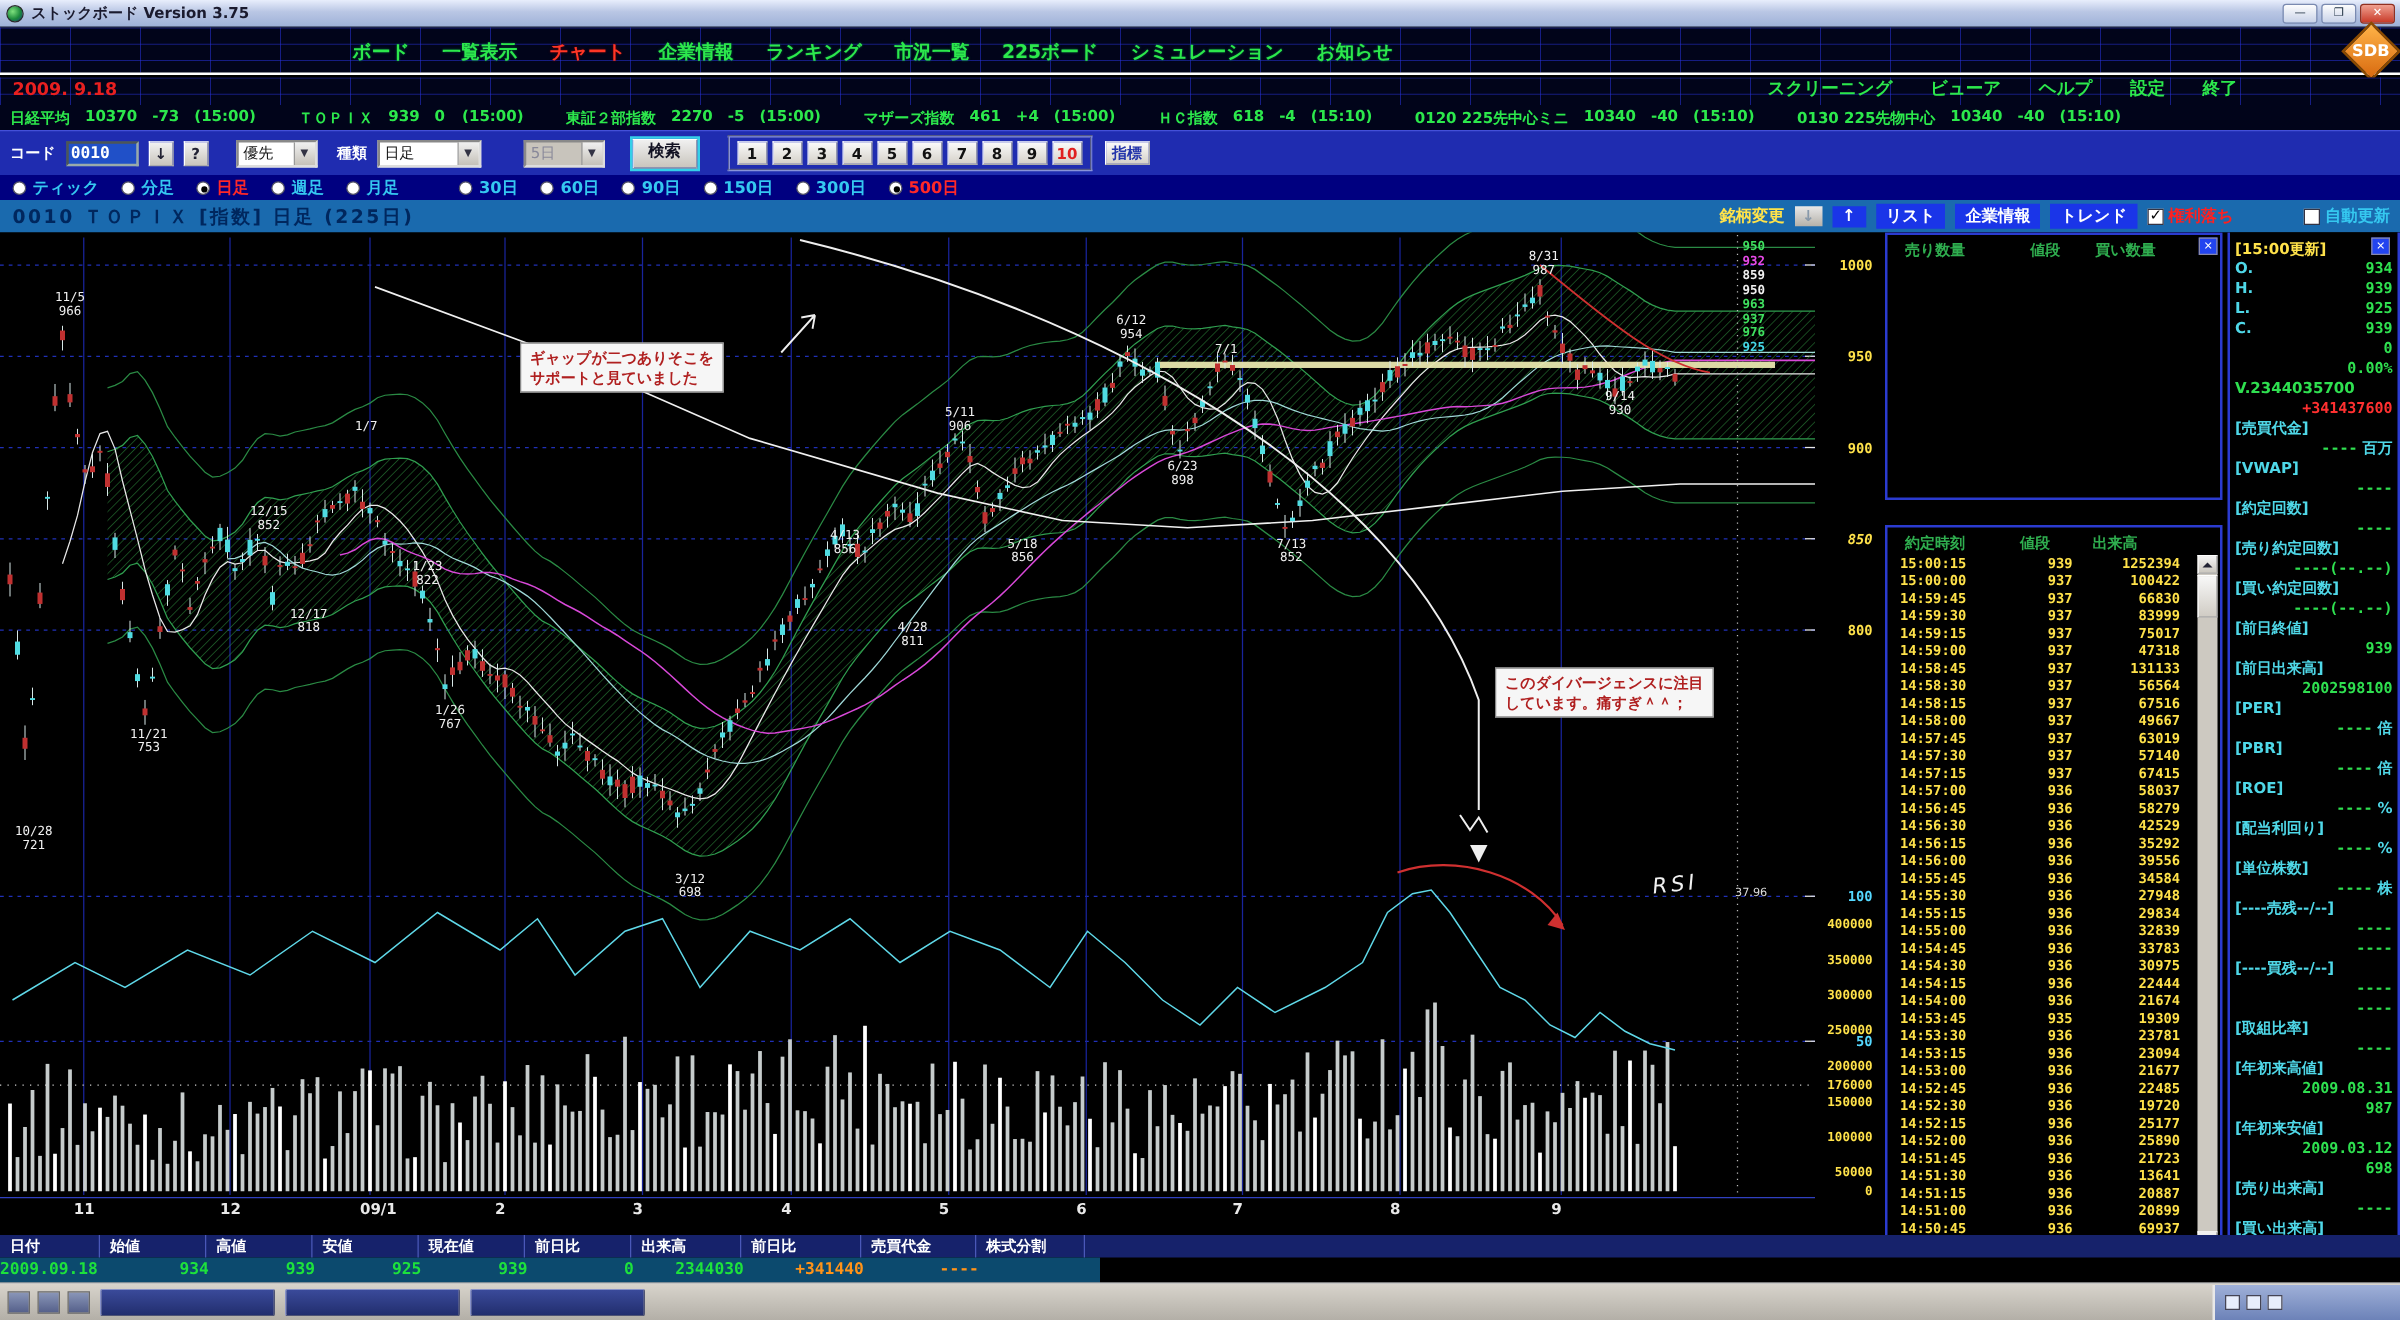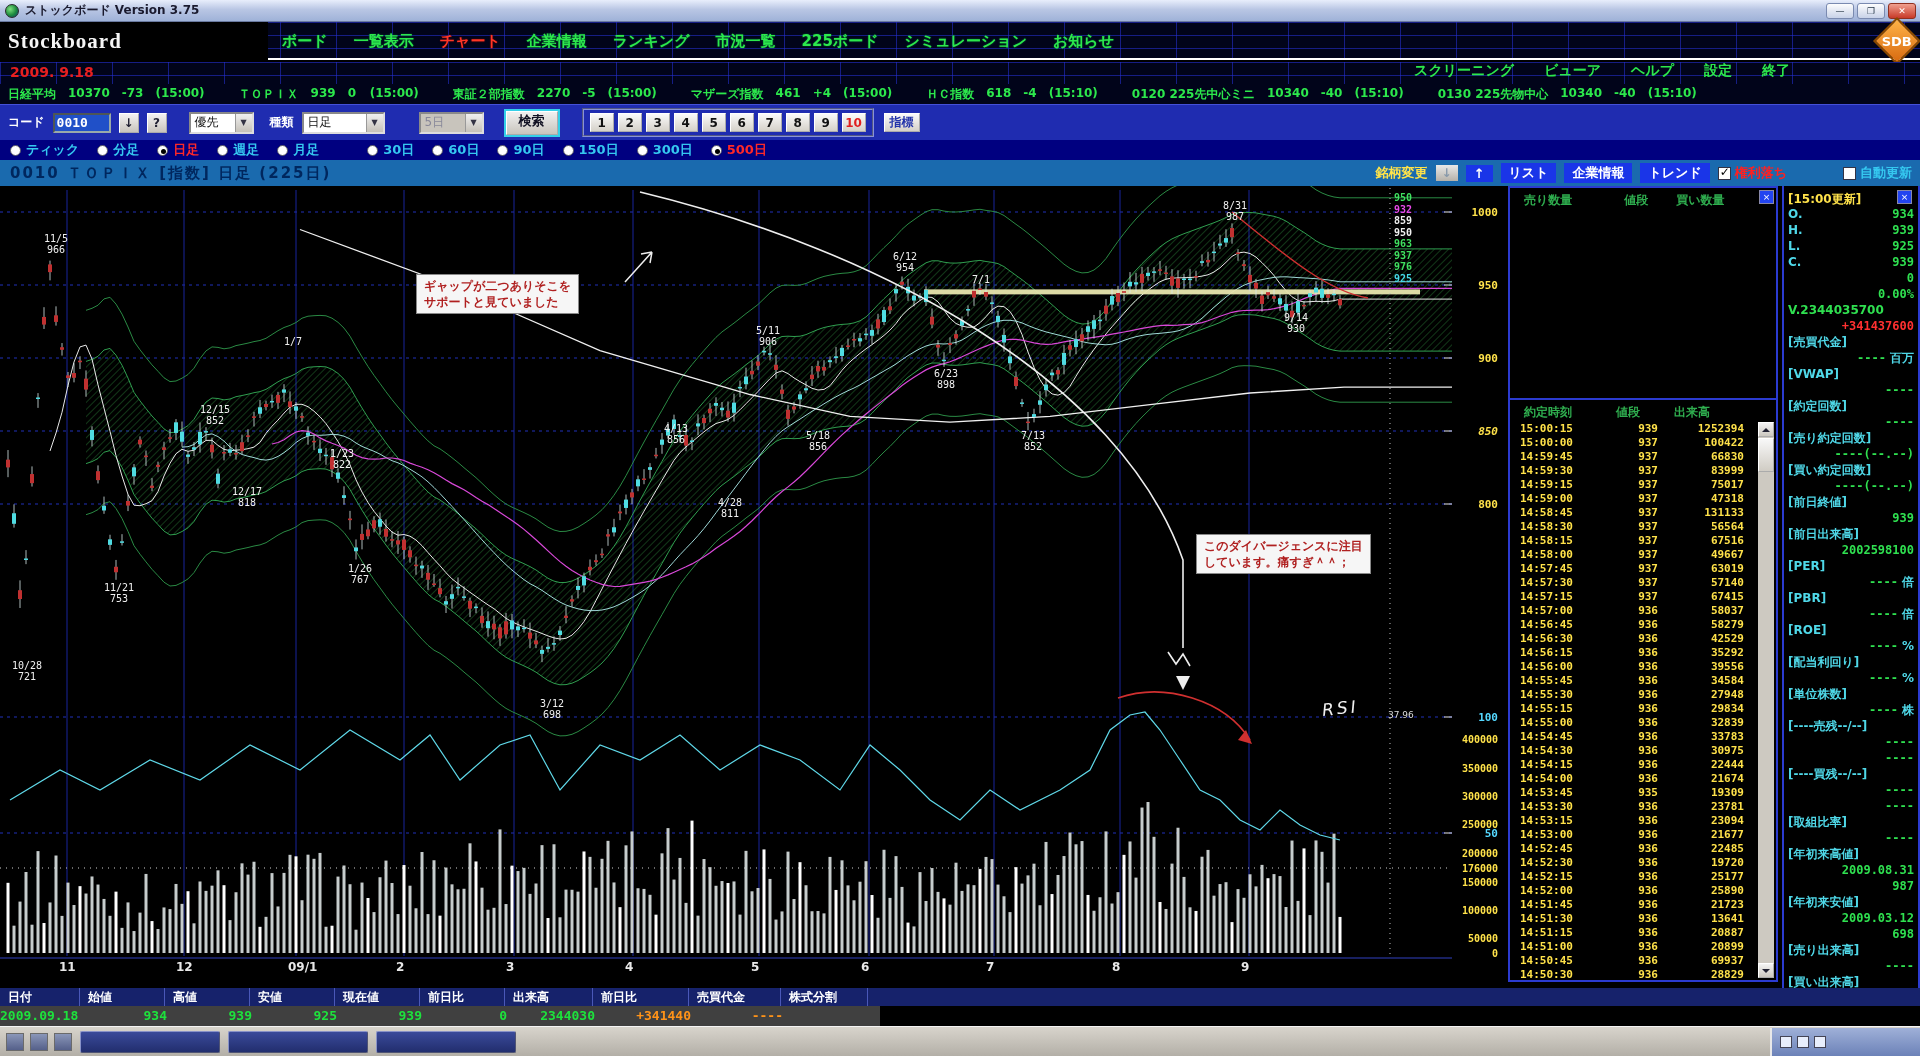--- a/index.html
+++ b/index.html
@@ -99,21 +99,21 @@
   .lastv{position:absolute;left:1394px;font-size:10px;font-weight:bold;line-height:11px;
     font-family:"DejaVu Sans Mono",monospace;}
   .anno{position:absolute;background:#f6f6f6;border:1px solid #888;color:#b02020;
     font-size:12px;font-weight:bold;line-height:16px;padding:3px 7px;white-space:nowrap;}
   #rsilabel{position:absolute;left:1322px;top:512px;color:#f0f0f0;font-size:17px;
     font-style:italic;transform:rotate(-6deg);letter-spacing:3px;}
   #rsival{position:absolute;left:1388px;top:524px;color:#ddd;font-size:9px;}
   
   .rpanel{position:absolute;background:#000;border:2px solid #2b3bd0;}
   #quotepanel{left:1508px;top:0;width:270px;height:214px;}
-  #tapepanel{left:1508px;top:212px;width:270px;height:584px;}
+  #tapepanel{left:1508px;top:234px;width:270px;height:584px;}
   .phead{display:flex;color:#2fae4f;font-size:12px;font-weight:bold;padding-top:4px;}
   .xbtn{position:absolute;right:2px;top:2px;width:15px;height:14px;background:#2244f0;color:#fff;
     font-size:9px;display:flex;align-items:center;justify-content:center;border:1px solid #88a;cursor:pointer;}
   #tapebody{position:absolute;left:0;top:22px;bottom:2px;width:248px;overflow:hidden;}
   .trow{display:flex;color:#ffe24a;font-size:11px;font-weight:bold;height:14px;line-height:14px;
     font-family:"DejaVu Sans Mono",monospace;}
   .trow .tt{width:86px;padding-left:10px;}
   .trow .tp{width:62px;text-align:right;}
   .trow .tv{width:86px;text-align:right;}
   #tscroll{position:absolute;right:2px;top:22px;bottom:2px;width:16px;background:#cdc9c1;}
@@ -132,21 +132,21 @@
   .il .lab{color:#4fd8e8;font-family:"DejaVu Sans","Liberation Sans",sans-serif;font-size:12px;}
   .il .lab.green{color:#2fe050;}
   .il .val{margin-left:auto;color:#2fe050;}
   .il .val.red{color:#ff3030;}
   .il .unit{color:#4fd8e8;margin-left:4px;font-family:"DejaVu Sans",sans-serif;}
   
   #btable{position:absolute;left:0;top:988px;width:1920px;height:38px;background:#000;}
   #bhead{display:flex;height:18px;background:#16226b;}
   .bh{color:#fff;font-size:12px;font-weight:bold;line-height:18px;padding-left:8px;
     border-right:1px solid #4a58b8;}
-  #bvals{display:flex;height:20px;background:#404040;width:880px;}
+  #bvals{display:flex;height:20px;background:#0c4a6e;width:880px;}
   .bv{font-size:13px;font-weight:bold;line-height:20px;text-align:right;padding-right:10px;
     font-family:"DejaVu Sans Mono",monospace;}
   .bv.g{color:#1de23c;} .bv.o{color:#ff9318;}
   
   #taskbar{position:absolute;left:0;top:1026px;width:1920px;height:30px;
     background:linear-gradient(#d8d4cc,#b3afa7);border-top:1px solid #f5f5f5;display:flex;align-items:center;}
   .qicon{width:18px;height:18px;margin-left:6px;background:linear-gradient(#8a96b8,#55608a);border:1px solid #6a6a6a;}
   .wbtn{width:140px;height:22px;margin-left:8px;background:linear-gradient(#3a4a9a,#222e6e);
     border:1px outset #8892c8;border-radius:2px;}
   #tray{position:absolute;right:0;top:1px;height:28px;width:150px;
@@ -160,21 +160,20 @@
   <div id="titleicon"></div>
   <div id="titletext">ストックボード Version 3.75</div>
   <div id="wincontrols">
     <div class="winbtn">—</div>
     <div class="winbtn">❐</div>
     <div class="winbtn close">✕</div>
   </div>
 </div>
 
 <div id="menubar" class="gridbg">
-  <div id="logo">Stockboard</div>
   <div id="menu-items">
       <span class="mi">ボード</span>
       <span class="mi">一覧表示</span>
       <span class="mi act">チャート</span>
       <span class="mi">企業情報</span>
       <span class="mi">ランキング</span>
       <span class="mi">市況一覧</span>
       <span class="mi">225ボード</span>
       <span class="mi">シミュレーション</span>
       <span class="mi">お知らせ</span>

